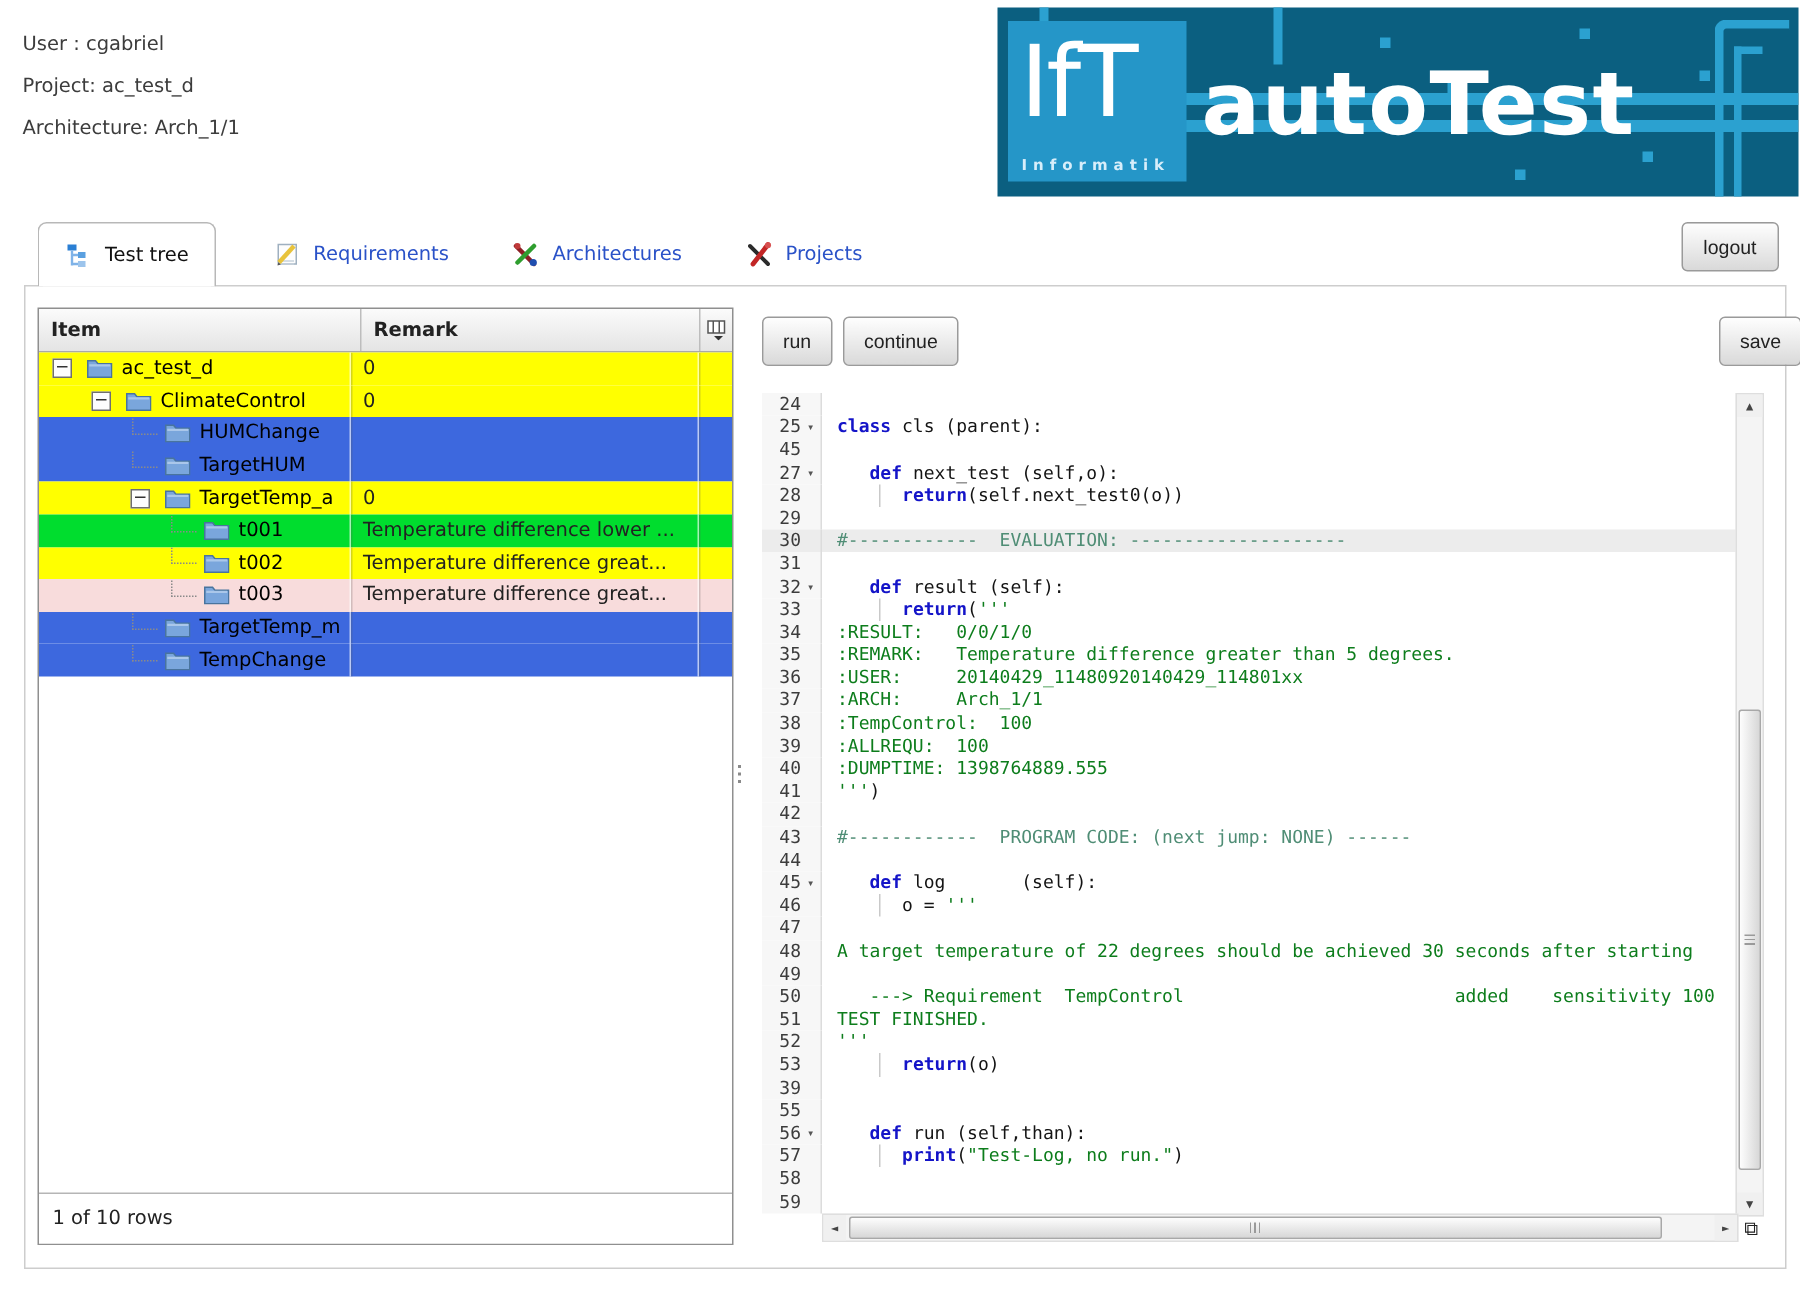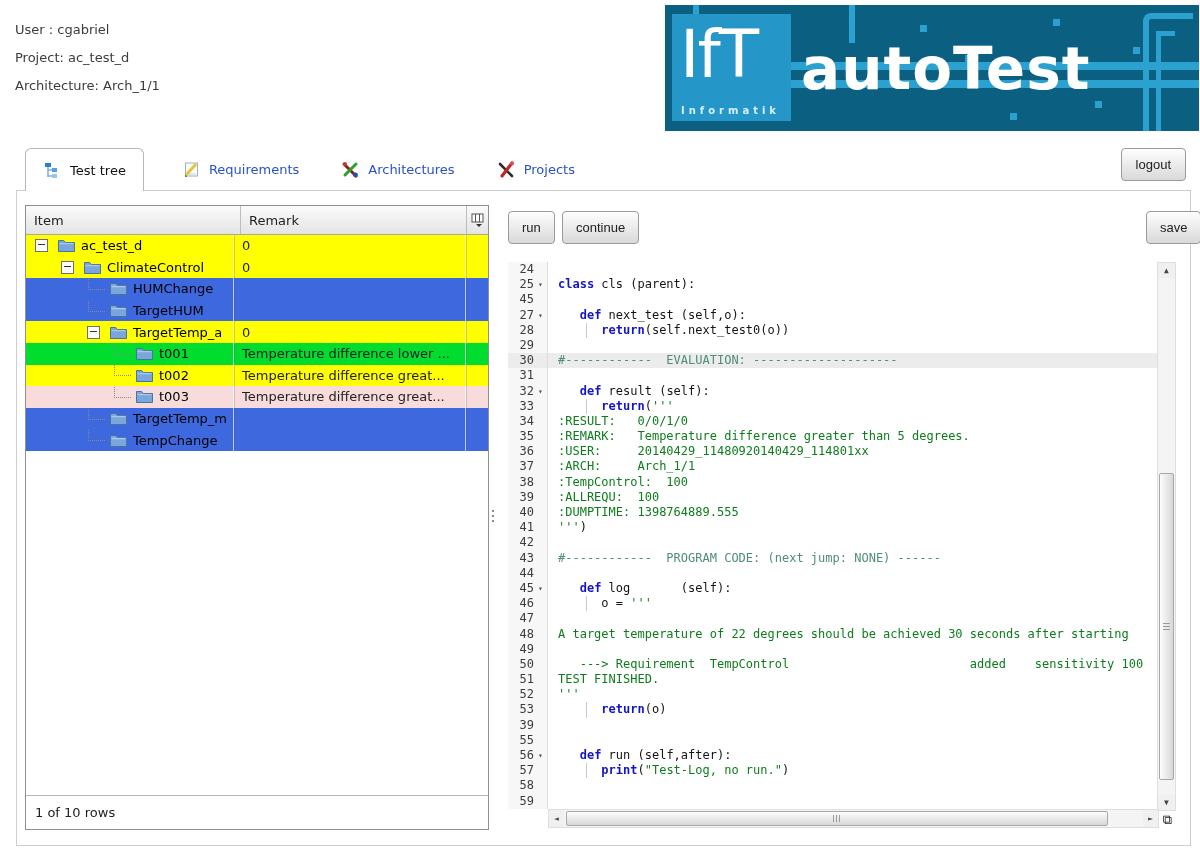--- a/index.html
+++ b/index.html
@@ -25,21 +25,21 @@
   .tab{display:flex;align-items:center;gap:8px;font-size:13px;cursor:default;}
   .tab.inactive{color:var(--tab_blue,#2a52c8);margin-left:34px;padding:0 4px;}
   .tab.active{background:#fff;border:1px solid #b8b8b8;border-bottom:none;border-radius:6px 6px 0 0;padding:0 17px;color:#111;position:relative;}
   .tab .ticon{width:19px;height:19px;flex:0 0 auto;}
   #logout-btn{position:absolute;right:14px;top:148px;height:33px;padding:0 14px;font-size:13px;color:#222;
     background:linear-gradient(#fefefe,#d9d9d9);border:1px solid #9a9a9a;border-radius:4px;}
   
   #main-panel{position:absolute;left:16px;top:190px;width:1173px;height:654px;border:1px solid #cdcdcd;background:#fff;z-index:1;}
   
   #tree-panel{position:absolute;left:25px;top:205px;width:462px;height:623px;border:1px solid #8f8f8f;background:#fff;z-index:2;font-size:13px;}
-  #tree-head{display:flex;height:28px;background:linear-gradient(#fbfbfb,#e4e4e4);border-bottom:1px solid #a8a8a8;font-weight:normal;align-items:center;}
+  #tree-head{display:flex;height:28px;background:linear-gradient(#fbfbfb,#e4e4e4);border-bottom:1px solid #a8a8a8;font-weight:bold;align-items:center;}
   .th-item{width:206px;padding-left:8px;border-right:1px solid #bdbdbd;height:100%;display:flex;align-items:center;}
   .th-remark{flex:1;padding-left:8px;height:100%;display:flex;align-items:center;border-right:1px solid #bdbdbd;}
   .th-end{width:21px;height:100%;display:flex;align-items:center;justify-content:center;}
   #tree-body{position:relative;}
   .trow{display:flex;height:21.6px;align-items:stretch;}
   .trow .c-item{width:207px;display:flex;align-items:center;overflow:hidden;white-space:nowrap;}
   .trow .c-remark{flex:1;display:flex;align-items:center;padding-left:8px;border-left:1px solid rgba(255,255,255,.65);overflow:hidden;white-space:nowrap;box-shadow:inset 1px 0 0 rgba(90,90,90,.25);}
   .trow .c-end{width:22px;border-left:1px solid rgba(255,255,255,.65);box-shadow:inset 1px 0 0 rgba(90,90,90,.25);}
   .bg-yellow{background:var(--row_yellow,#ffff00);}
   .bg-blue{background:var(--row_blue,#3d68de);justify-content:center;}
@@ -544,21 +544,21 @@
 
   <div class="cl">
     <span class="ln">55</span>
     <span class="fold"></span>
     <span class="code"></span>
   </div>
 
   <div class="cl">
     <span class="ln">56</span>
     <span class="fold">▾</span>
-    <span class="code"><span class="tk-p">   </span><span class="tk-k">def</span><span class="tk-p"> run (self,after):</span></span>
+    <span class="code"><span class="tk-p">   </span><span class="tk-k">def</span><span class="tk-p"> run (self,than):</span></span>
   </div>
 
   <div class="cl">
     <span class="ln">57</span>
     <span class="fold"></span>
     <span class="code gd"><span class="tk-p">      </span><span class="tk-k">print</span><span class="tk-p">(</span><span class="tk-s">"Test-Log, no run."</span><span class="tk-p">)</span></span>
   </div>
 
   <div class="cl">
     <span class="ln">58</span>

